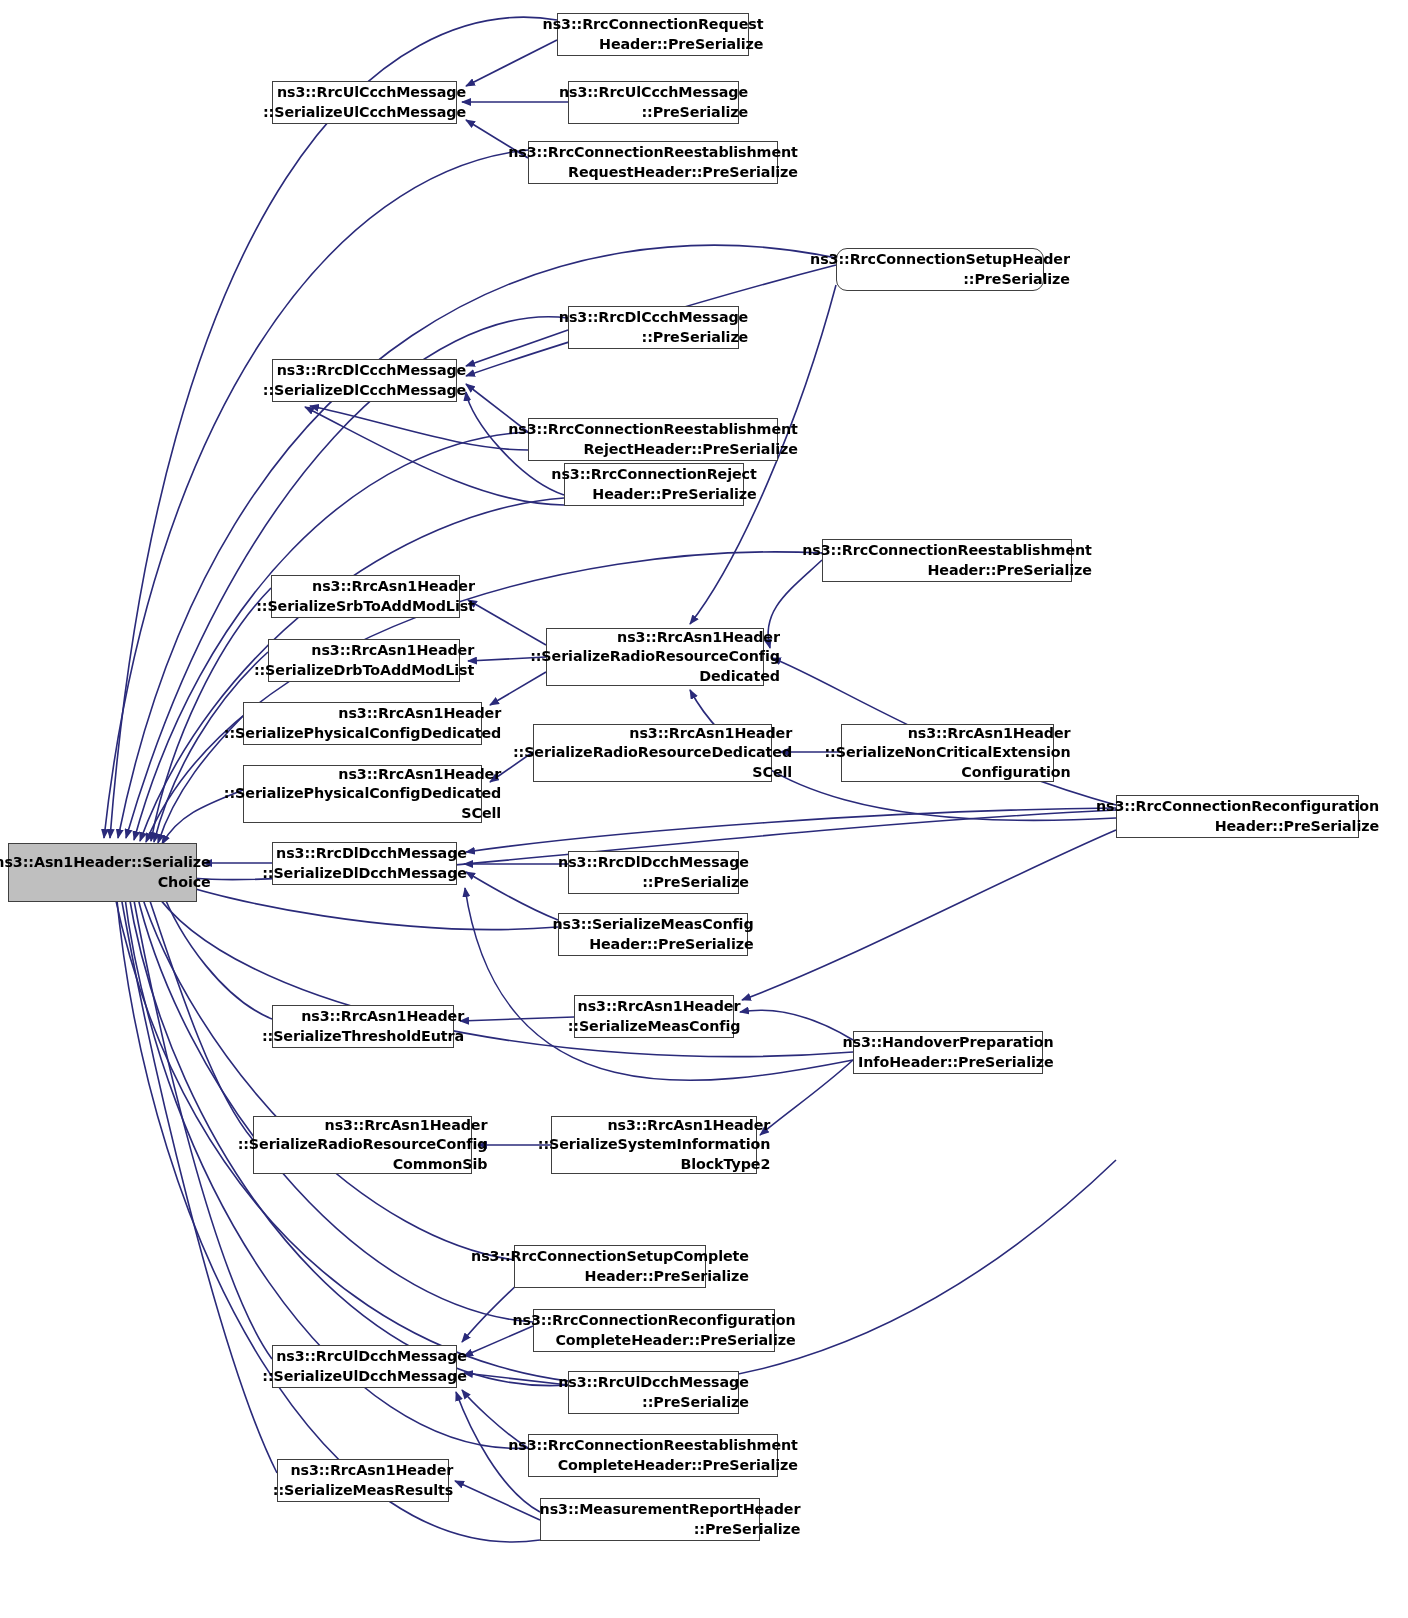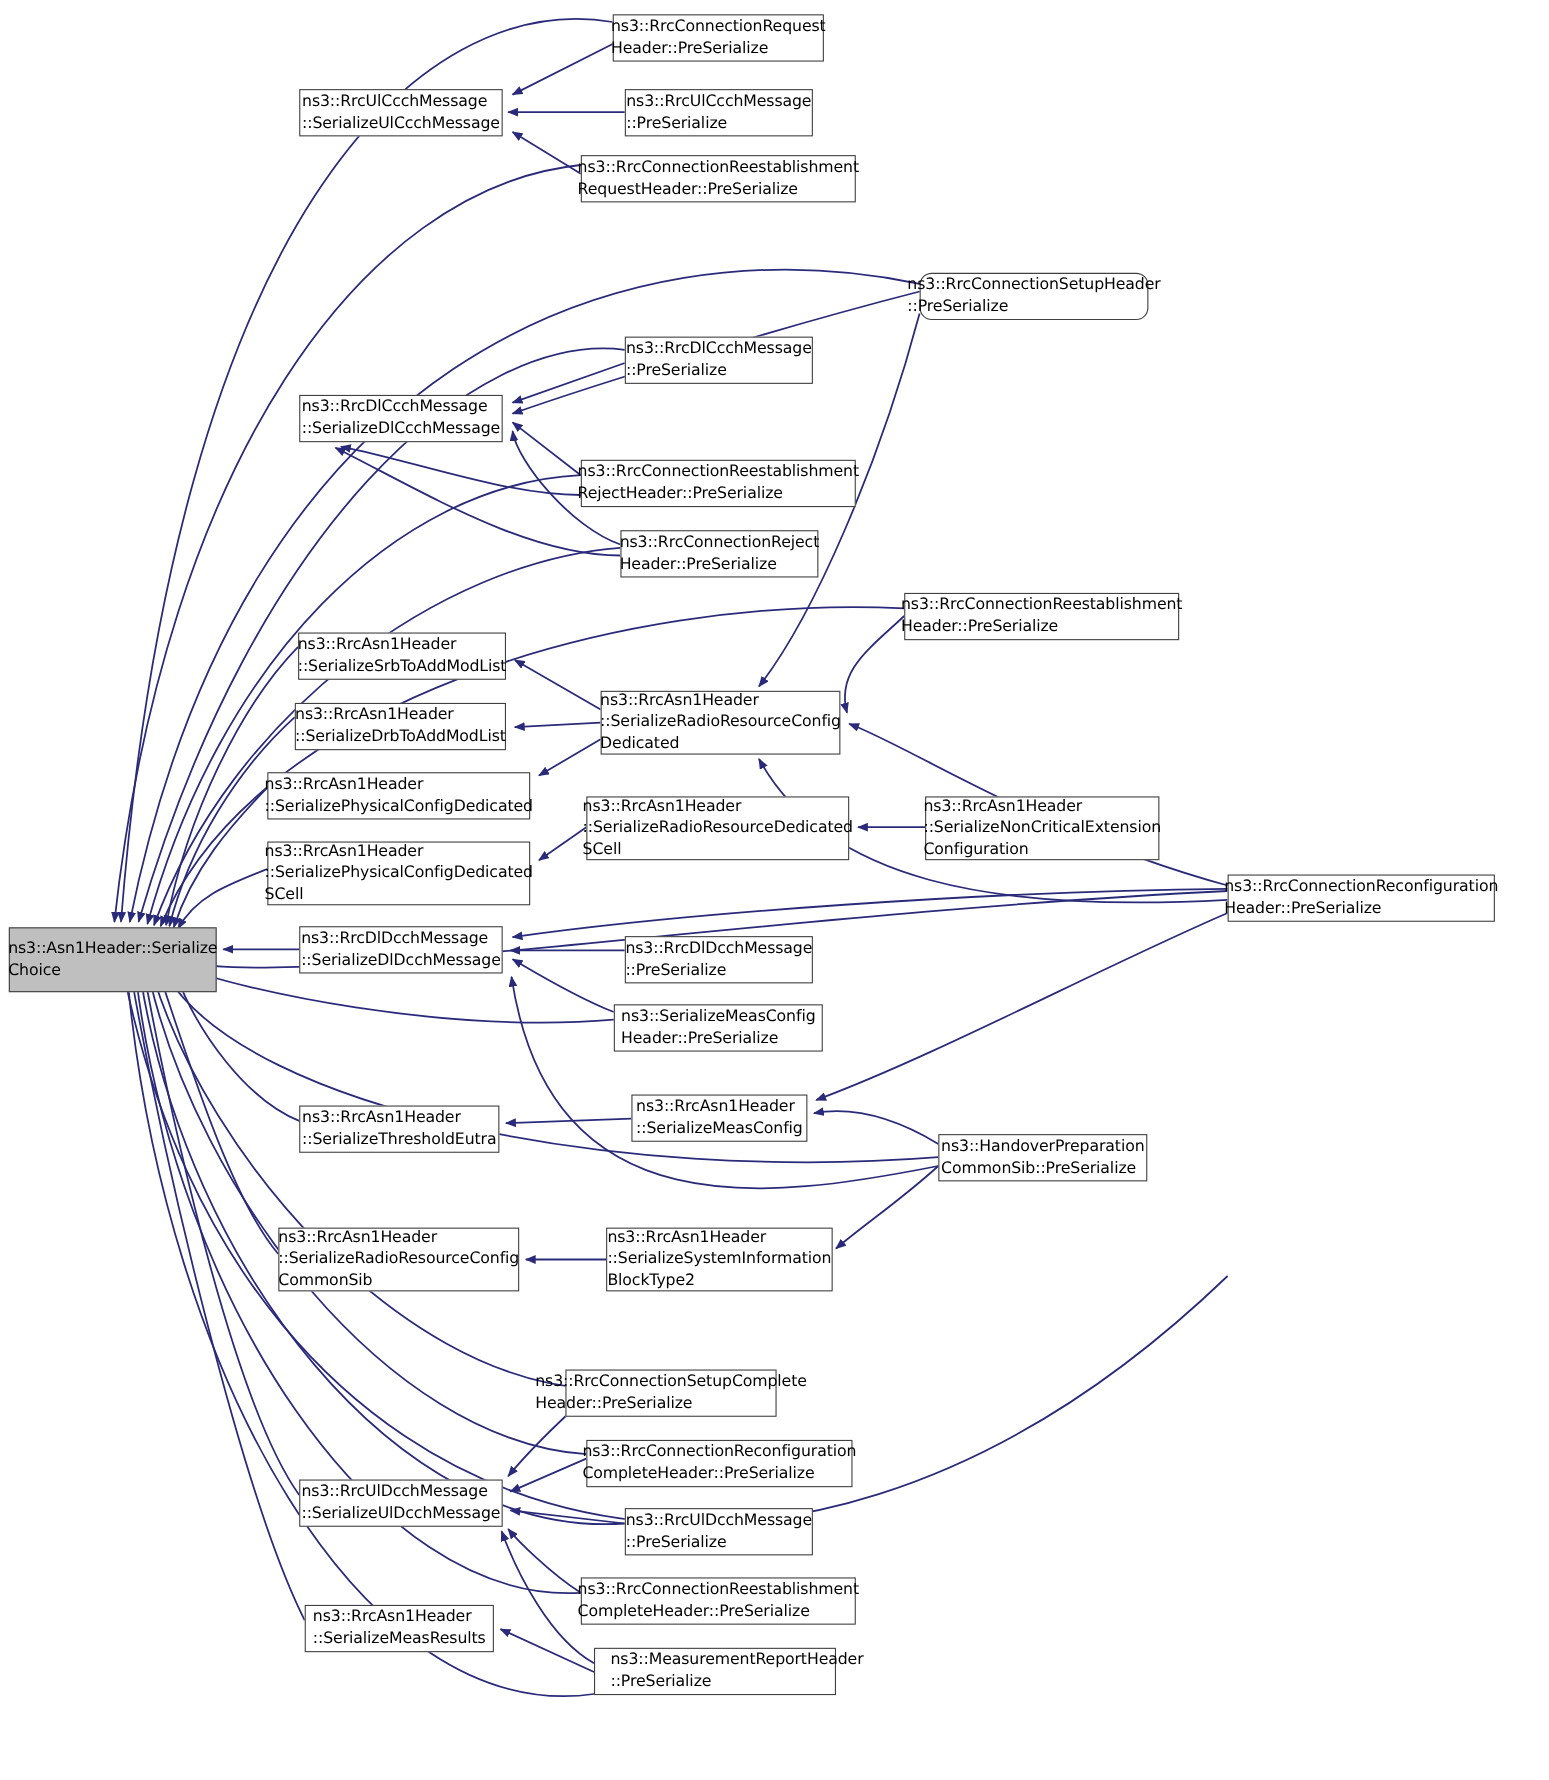--- a/index.html
+++ b/index.html
@@ -10,23 +10,24 @@
     position:absolute;
     box-sizing:border-box;
     border:1px solid #404040;
     background:#ffffff;
     color:#000000;
     font-size:14.3px;
     line-height:1.35;
     display:flex;
     align-items:center;
     justify-content:center;
-    text-align:left;
+    text-align:right;
     white-space:pre-line;
     letter-spacing:-0.1px;
+    font-weight:bold;
   }
   .node.root{
     background:#bfbfbf;
     border:1px solid #404040;
   }
 </style>
 </head>
 <body>
 
 <div id="canvas">
@@ -120,21 +121,21 @@
     <div class="node" style="left: 528px; top: 141px; width: 250px; height: 43px;">ns3::RrcConnectionReestablishment
 RequestHeader::PreSerialize</div>
     <div class="node" style="left: 836px; top: 248px; width: 208px; height: 43px; border-radius: 11px;">ns3::RrcConnectionSetupHeader
 ::PreSerialize</div>
     <div class="node" style="left: 272px; top: 359px; width: 185px; height: 43px;">ns3::RrcDlCcchMessage
 ::SerializeDlCcchMessage</div>
     <div class="node" style="left: 568px; top: 306px; width: 171px; height: 43px;">ns3::RrcDlCcchMessage
 ::PreSerialize</div>
     <div class="node" style="left: 528px; top: 418px; width: 250px; height: 43px;">ns3::RrcConnectionReestablishment
 RejectHeader::PreSerialize</div>
-    <div class="node" style="left: 564px; top: 482px; width: 180px; height: 43px;">ns3::RrcConnectionReject
+    <div class="node" style="left: 564px; top: 463px; width: 180px; height: 43px;">ns3::RrcConnectionReject
 Header::PreSerialize</div>
     <div class="node" style="left: 822px; top: 539px; width: 250px; height: 43px;">ns3::RrcConnectionReestablishment
 Header::PreSerialize</div>
     <div class="node" style="left: 271px; top: 575px; width: 189px; height: 43px;">ns3::RrcAsn1Header
 ::SerializeSrbToAddModList</div>
     <div class="node" style="left: 268px; top: 639px; width: 192px; height: 43px;">ns3::RrcAsn1Header
 ::SerializeDrbToAddModList</div>
     <div class="node" style="left: 546px; top: 628px; width: 218px; height: 58px;">ns3::RrcAsn1Header
 ::SerializeRadioResourceConfig
 Dedicated</div>
@@ -155,21 +156,21 @@
 ::SerializeDlDcchMessage</div>
     <div class="node" style="left: 568px; top: 851px; width: 171px; height: 43px;">ns3::RrcDlDcchMessage
 ::PreSerialize</div>
     <div class="node" style="left: 558px; top: 913px; width: 190px; height: 43px;">ns3::SerializeMeasConfig
 Header::PreSerialize</div>
     <div class="node" style="left: 272px; top: 1005px; width: 182px; height: 43px;">ns3::RrcAsn1Header
 ::SerializeThresholdEutra</div>
     <div class="node" style="left: 574px; top: 995px; width: 160px; height: 43px;">ns3::RrcAsn1Header
 ::SerializeMeasConfig</div>
     <div class="node" style="left: 853px; top: 1031px; width: 190px; height: 43px;">ns3::HandoverPreparation
-CommonSib::PreSerialize</div>
+InfoHeader::PreSerialize</div>
     <div class="node" style="left: 253px; top: 1116px; width: 219px; height: 58px;">ns3::RrcAsn1Header
 ::SerializeRadioResourceConfig
 CommonSib</div>
     <div class="node" style="left: 551px; top: 1116px; width: 206px; height: 58px;">ns3::RrcAsn1Header
 ::SerializeSystemInformation
 BlockType2</div>
     <div class="node" style="left: 514px; top: 1245px; width: 192px; height: 43px;">ns3::RrcConnectionSetupComplete
 Header::PreSerialize</div>
     <div class="node" style="left: 533px; top: 1309px; width: 242px; height: 43px;">ns3::RrcConnectionReconfiguration
 CompleteHeader::PreSerialize</div>

